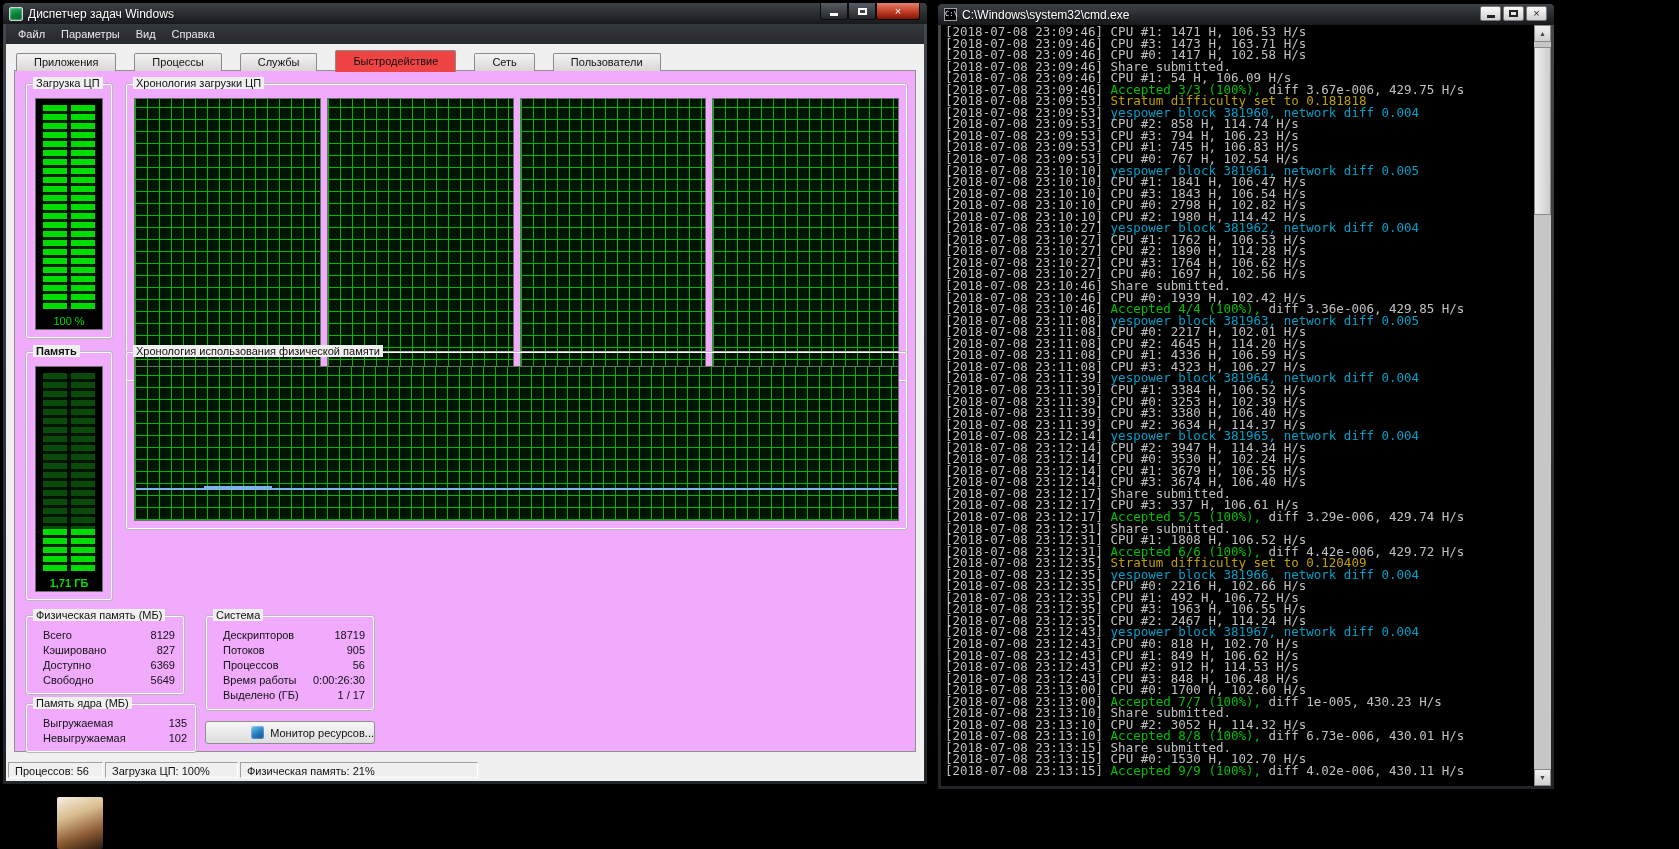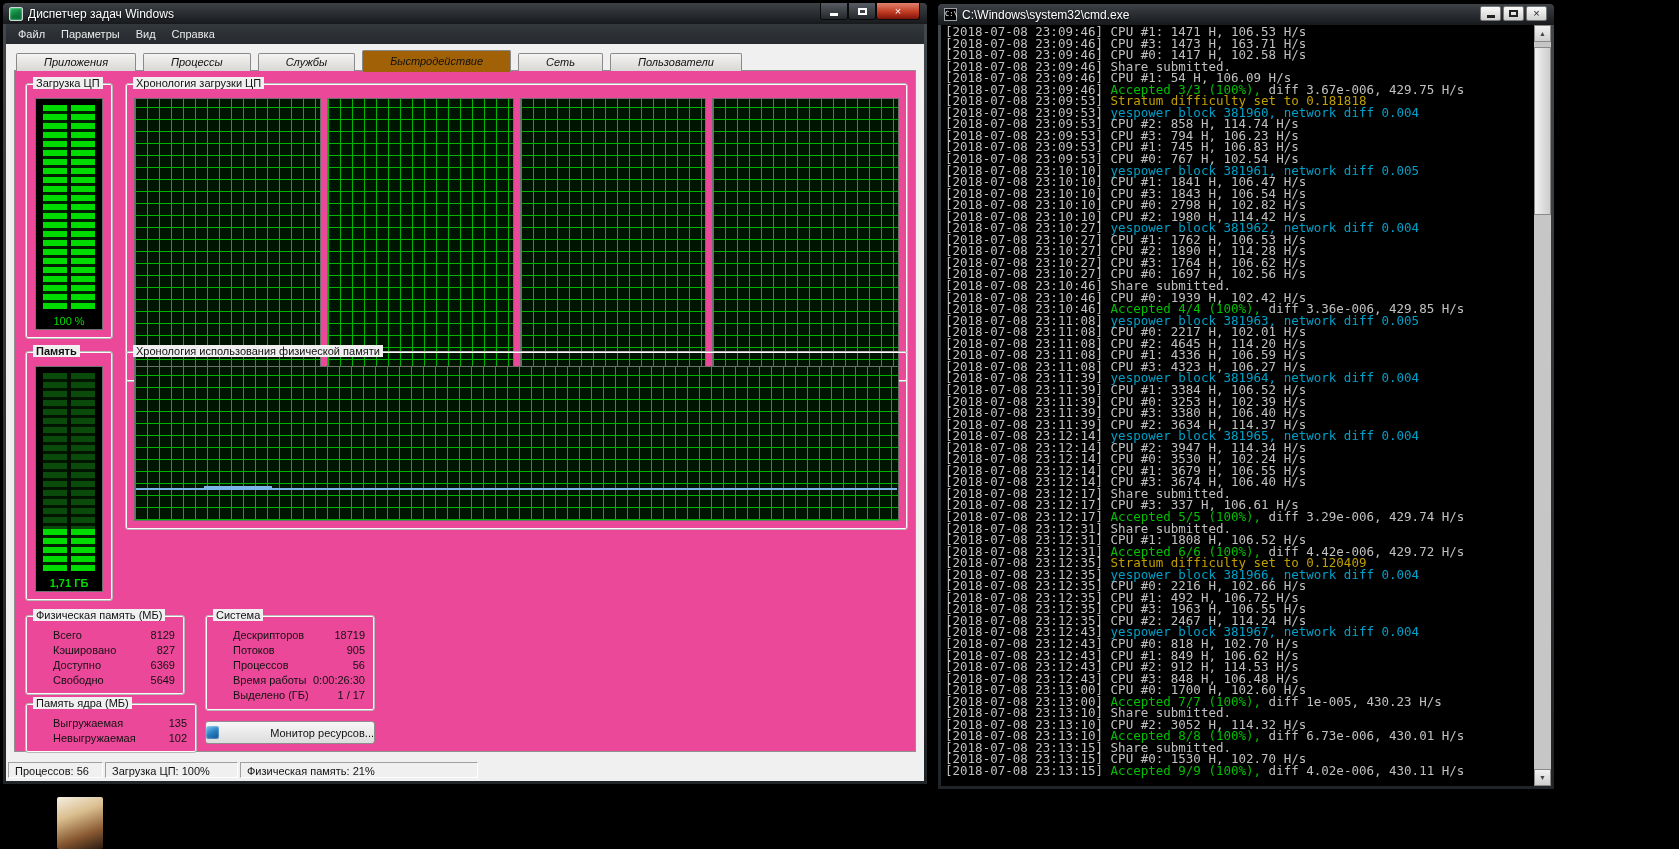--- a/index.html
+++ b/index.html
@@ -37,26 +37,26 @@
   .taskmgr{left:2px;top:2px;width:926px;height:783px;}
   .tm-icon{width:14px;height:14px;border:1px solid #cfd8dc;border-radius:2px;
     background:linear-gradient(160deg,#29b765 0%,#0e7a3c 55%,#063 100%);
     box-shadow:inset 0 0 2px #bfffbf;}
   .menubar{position:absolute;left:3px;right:3px;top:21px;height:20px;display:flex;
     align-items:center;background:linear-gradient(#33383d,#26292d);padding-left:4px;}
   .menu-item{color:#eaeaea;font-size:11px;padding:2px 8px;cursor:default;}
   .tm-client{position:absolute;left:3px;right:3px;top:41px;bottom:24px;background:#f0f0f0;}
   .tabstrip{position:absolute;left:10px;top:5px;height:22px;display:flex;
     align-items:flex-end;z-index:3;}
-  .tab{height:18px;line-height:17px;padding:0 27px;font-size:11px;color:#111;
+  .tab{height:18px;line-height:17px;padding:0 17px;font-size:11px;color:#111;
     border:1px solid #8a8a8a;border-bottom:none;border-radius:2px 2px 0 0;
-    background:linear-gradient(#f3f3f2,#d9d7d4);margin-right:7px;cursor:pointer;font-style:italic;}
-  .tab.active{height:22px;line-height:21px;background:#a16207;margin-bottom:-1px;z-index:4;}
+    background:linear-gradient(#f3f3f2,#d9d7d4);margin-right:18px;cursor:pointer;}
+  .tab.active{height:22px;line-height:21px;background:#ef4444;margin-bottom:-1px;z-index:4;}
   .tabpanel{position:absolute;left:8px;right:8px;top:26px;bottom:8px;
-    border:1px solid #919191;background:#ec4899;}
+    border:1px solid #919191;background:#f0abfc;}
   .groupbox{position:absolute;border:1px solid #b9b9b9;border-radius:3px;
     box-shadow:inset 0 0 0 1px #fdfdfd;}
   .gb-label{position:absolute;top:-7px;left:7px;background:#f0f0f0;padding:0 3px;
     font-size:11px;color:#111;white-space:nowrap;z-index:2;}
   .g-cpu-meter{left:10px;top:12px;width:88px;height:256px;}
   .g-cpu-hist{left:110px;top:12px;width:783px;height:299px;}
   .g-mem-meter{left:10px;top:280px;width:88px;height:250px;font-weight:bold;}
   .g-mem-hist{left:110px;top:280px;width:783px;height:179px;}
   .g-phys{left:10px;top:544px;width:160px;height:80px;}
   .g-kernel{left:10px;top:632px;width:172px;height:50px;}
@@ -74,25 +74,25 @@
     color:var(--led-green);font-size:11px;font-family:"Liberation Sans",sans-serif;}
   .panels{position:absolute;left:8px;right:8px;top:14px;bottom:8px;display:flex;gap:6px;}
   .graph{background-color:var(--graph-bg);border:1px solid #6f6f6f;position:relative;
     background-image:
       repeating-linear-gradient(0deg,var(--graph-grid-green) 0,var(--graph-grid-green) 1px,transparent 1px,transparent 12px),
       repeating-linear-gradient(90deg,var(--graph-grid-green) 0,var(--graph-grid-green) 1px,transparent 1px,transparent 12px);}
   .cpu-graph{flex:1;}
   .mem-graph{position:absolute;left:8px;right:8px;top:14px;bottom:8px;}
   .memline{position:absolute;left:1px;right:1px;height:2px;background:var(--mem-line-blue);}
   .membump{position:absolute;left:9%;width:9%;height:2px;background:var(--mem-line-blue);}
-  .srows{position:absolute;left:20px;right:2px;top:12px;}
+  .srows{position:absolute;left:10px;right:2px;top:12px;}
   .srow{display:flex;justify-content:space-between;font-size:11px;height:15px;
     line-height:15px;padding:0 7px;color:#111;}
   .rm-button{position:absolute;left:190px;top:650px;width:170px;height:23px;display:flex;
-    align-items:center;justify-content:space-between;gap:6px;font-size:11px;color:#111;
+    align-items:center;justify-content:flex-end;gap:6px;font-size:11px;color:#111;
     border:1px solid #8e8e8e;border-radius:3px;cursor:pointer;
     background:linear-gradient(#f7f7f7,#dddddd);}
   .rm-icon{width:13px;height:13px;border-radius:2px;
     background:linear-gradient(150deg,#7ec9ef 0%,#2a7fc1 50%,#0f4d8a 100%);
     box-shadow:inset 0 0 2px #d8f0ff;}
   .statusbar{position:absolute;left:3px;right:3px;bottom:3px;height:21px;background:#f0f0f0;
     display:flex;gap:2px;padding:2px;}
   .sb-cell{font-size:11px;line-height:14px;height:16px;padding:1px 6px;color:#111;
     border:1px solid;border-color:#a0a0a0 #ffffff #ffffff #a0a0a0;white-space:nowrap;}
   .sb0{width:95px;} .sb1{width:133px;} .sb2{width:238px;}

